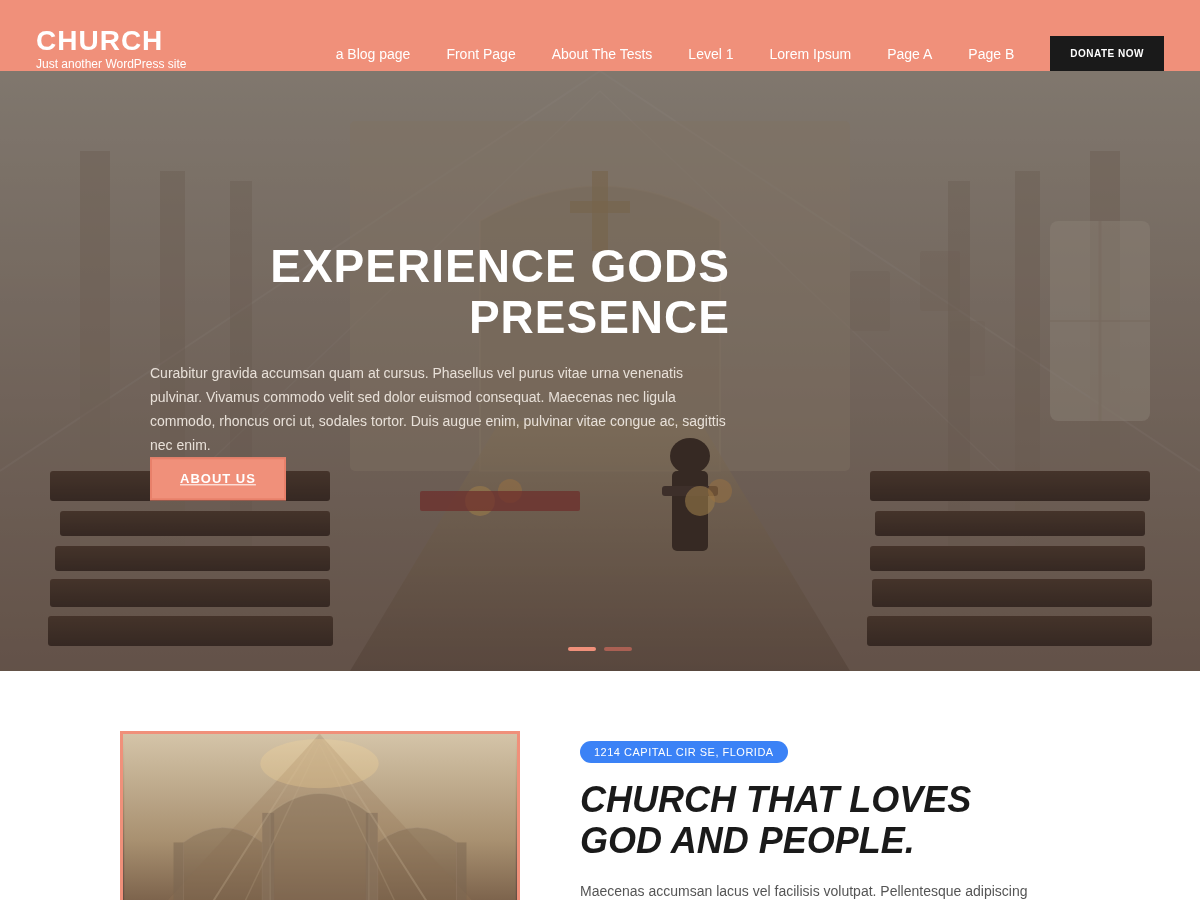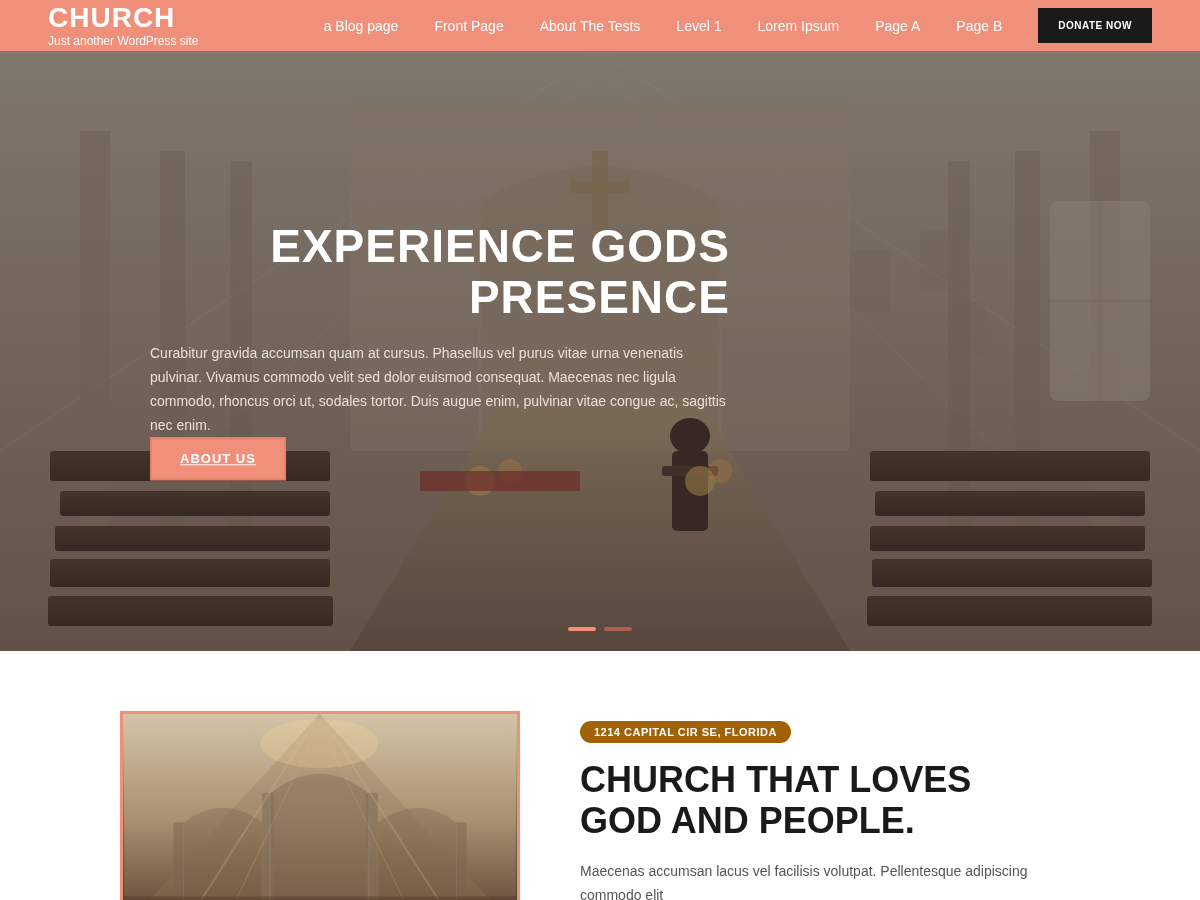--- a/index.html
+++ b/index.html
@@ -2,24 +2,24 @@
 <html><head>
   <meta charset="utf-8">
   <style>
     * { margin: 0; padding: 0; box-sizing: border-box; }
     body { font-family: 'Arial', sans-serif; width: 1200px; overflow-x: hidden; }
 
     
     header {
       background-color: #f0907a;
       display: flex;
-      align-items: center;
+      align-items: flex-end;
       justify-content: space-between;
-      padding: 0 48px;
-      height: 51px;
+      padding: 0 36px;
+      height: 71px;
     }
     .logo-area {
       display: flex;
       flex-direction: column;
       justify-content: center;
     }
     .logo-title {
       font-size: 28px;
       font-weight: 900;
       color: #fff;
@@ -155,37 +155,38 @@
       background: linear-gradient(180deg, #d4c4a8 0%, #a89070 30%, #7a6050 60%, #4a3830 100%);
       position: relative;
     }
 
     .section-two-text {
       flex: 1;
       padding-top: 10px;
     }
     .location-badge {
       display: inline-block;
-      background-color: #a16207;
+      background-color: #3b82f6;
       color: #fff;
       font-size: 11px;
-      font-weight: 700;
+      font-weight: 400;
       padding: 5px 14px;
       border-radius: 20px;
       text-transform: uppercase;
       letter-spacing: 0.5px;
       margin-bottom: 16px;
     }
     .section-heading {
       font-size: 36px;
       font-weight: 900;
       text-transform: uppercase;
       color: #1a1a1a;
       line-height: 1.15;
       margin-bottom: 18px;
+      font-style: italic;
     }
     .section-desc {
       font-size: 14px;
       color: #555;
       line-height: 1.7;
     }
   </style>
 </head>
 <body>
 

